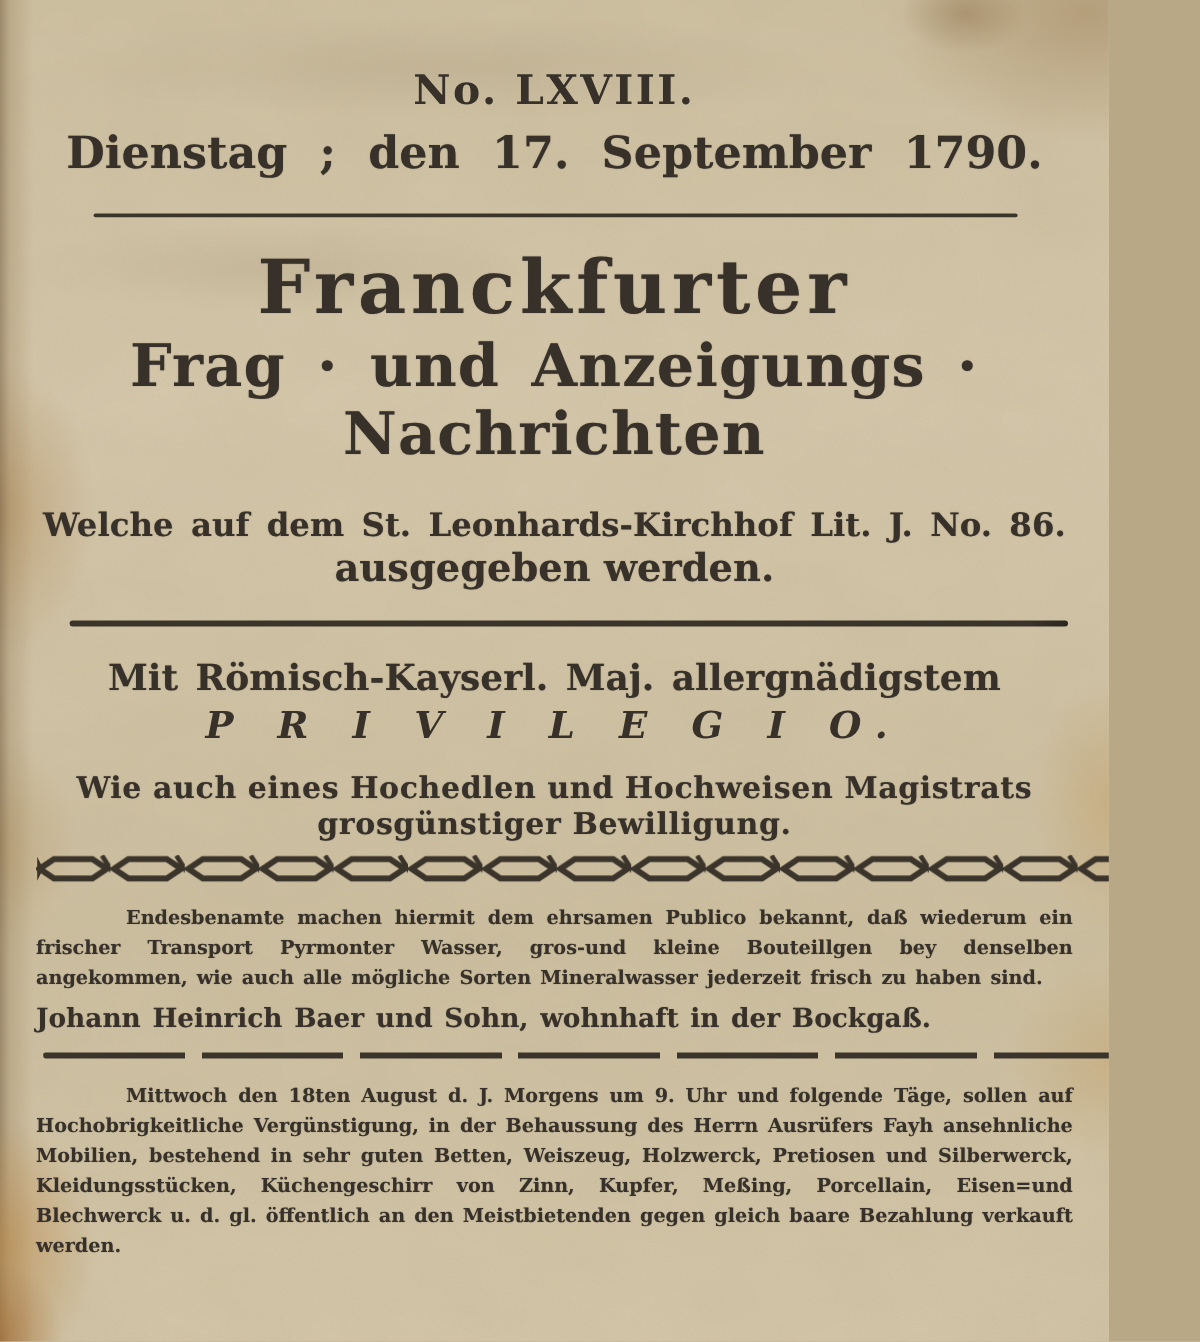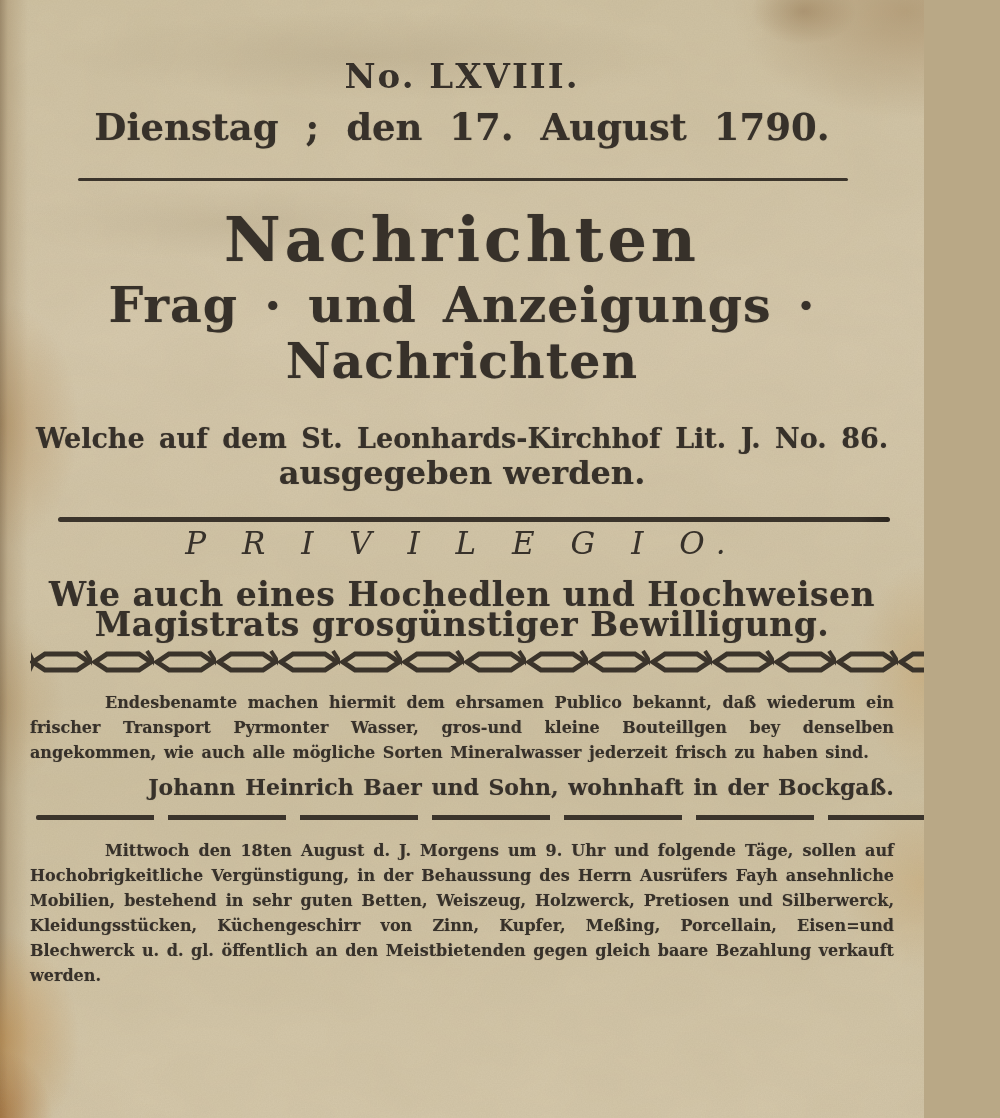--- a/index.html
+++ b/index.html
@@ -42,30 +42,30 @@
   .issue{font-size:34px;line-height:1.1;letter-spacing:2px;font-weight:bold;}
   .dateline{margin-top:12px;font-size:37px;line-height:1.1;word-spacing:14px;}
   .rule-thin{height:3px;background:#3b342b;width:770px;margin:30px 0 0 48px;border-radius:2px;}
   .title1{margin-top:26px;font-size:62px;line-height:66px;letter-spacing:4px;}
   .title2{margin-top:4px;font-size:49px;line-height:56px;letter-spacing:1px;word-spacing:8px;text-align:center;}
   .address{margin-top:34px;font-size:27px;line-height:32px;word-spacing:5px;}
   .sched{margin-top:8px;font-size:24px;line-height:28px;word-spacing:4px;}
   .sched2{margin-top:4px;font-size:32px;line-height:28px;}
   .rule-mid{height:5px;background:linear-gradient(90deg,#3b342b 96%,#2c261f);width:832px;margin:30px 0 0 28px;border-radius:3px;}
   .priv1{margin-top:26px;font-size:30px;line-height:36px;word-spacing:4px;}
-  .priv2{margin-top:2px;font-size:31px;line-height:38px;font-style:italic;font-weight:normal;letter-spacing:13px;}
-  .magist{margin-top:18px;font-size:33px;line-height:30px;letter-spacing:.5px;}
+  .priv2{margin-top:2px;font-size:31px;line-height:38px;font-style:italic;font-weight:bold;letter-spacing:13px;}
+  .magist{margin-top:18px;font-size:25px;line-height:30px;letter-spacing:.5px;}
   .chain{margin-top:10px;}
   .avert{margin-top:18px;font-size:27px;line-height:32px;letter-spacing:11px;font-weight:normal;}
   .bodytext{
     margin-top:12px;font-size:16px;line-height:25px;text-align:justify;
     text-indent:75px;word-spacing:2px;
     font-weight:bold;text-shadow:0 0 1px rgba(55,49,41,.35);
   }
-  .signature{margin-top:8px;font-size:22px;line-height:28px;text-align:right;text-indent:0;}
+  .signature{margin-top:8px;font-size:22px;line-height:28px;text-align:left;text-indent:0;}
   .rule-broken{
     height:5px;width:924px;margin:14px 0 0 6px;border-radius:2px;
     background:repeating-linear-gradient(90deg,#3b342b 0 118px,rgba(59,52,43,0) 118px 132px);
   }
   .bodytext2{margin-top:18px;}
 </style>
 </head>
 <body>
 
 <div class="page">
@@ -82,32 +82,33 @@
       </filter>
     </defs>
     <rect width="1000" height="1118" filter="url(#mottle)"></rect>
     <rect width="1000" height="1118" filter="url(#grain)"></rect>
   </svg>
 
   <div class="content">
 
     <div class="issue">No. LXVIII.</div>
 
-    <div class="dateline frak">Dienstag ;  den 17. August 1790.</div>
+    <div class="dateline frak">Dienstag ;  den 17. September 1790.</div>
 
     <div class="rule-thin"></div>
 
-    <div class="title1 frak">Nachrichten</div>
+    <div class="title1 frak">Franckfurter</div>
     <div class="title2 frak">Frag · und Anzeigungs · Nachrichten</div>
 
     <div class="address frak">Welche auf dem St. Leonhards-Kirchhof Lit. J. No. 86.</div>
     <div class="sched2 frak">ausgegeben werden.</div>
 
     <div class="rule-mid"></div>
 
+    <div class="priv1 frak">Mit Römisch-Kayserl. Maj. allergnädigstem</div>
     <div class="priv2">P R I V I L E G I O.</div>
     <div class="magist frak">Wie auch eines Hochedlen und Hochweisen Magistrats grosgünstiger Bewilligung.</div>
 
     <div class="chain">
       <svg width="940" height="24" viewBox="0 0 940 24" preserveAspectRatio="none" aria-hidden="true">
         <defs>
           <pattern id="chainlink" width="62" height="24" patternUnits="userSpaceOnUse">
             <path d="M3 12 L15 4 H47 L59 12 L47 20 H15 Z" fill="none" stroke="#3b342b" stroke-width="5"></path>
             <path d="M55 1 L69 23" stroke="#3b342b" stroke-width="4"></path>
           </pattern>

